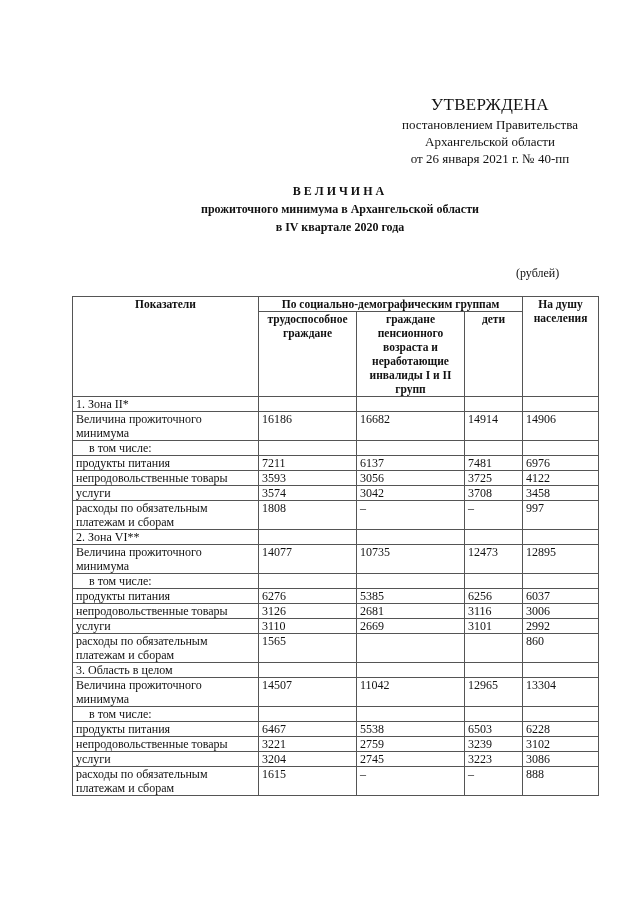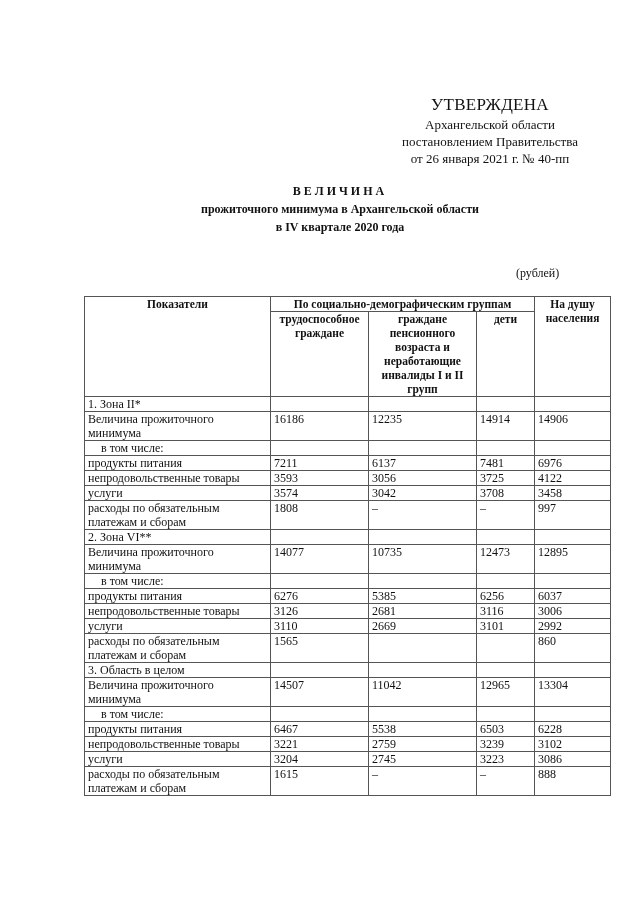--- a/index.html
+++ b/index.html
@@ -14,41 +14,41 @@
   .approval .head { font-size: 17px; line-height: 22px; letter-spacing: 0.3px; }
   .title {
     position: absolute; left: 100px; top: 182px; width: 480px;
     text-align: center; font-weight: bold; font-size: 12px; line-height: 18px;
   }
   .title .spaced { letter-spacing: 3px; }
   .units {
     position: absolute; left: 516px; top: 266px; font-size: 12px;
   }
   table.grid {
-    position: absolute; left: 84px; top: 296px; width: 526px;
+    position: absolute; left: 72px; top: 296px; width: 526px;
     border-collapse: collapse; font-size: 12px; line-height: 14px;
     table-layout: fixed;
   }
   table.grid td, table.grid th {
     border: 1px solid #555; padding: 0 3px; vertical-align: top;
   }
   table.grid th { font-weight: bold; text-align: center; font-size: 11.5px; }
   .num { }
   .b { font-weight: normal; }
   .ind { padding-left: 16px !important; }
   .h1 { height: 15px; }
   .h2 { height: 28px; }
 </style>
 </head>
 <body>
 
 <div class="approval">
   <div class="head">УТВЕРЖДЕНА</div>
+  <div>постановлением Правительства</div>
   <div>Архангельской области</div>
-  <div>постановлением Правительства</div>
   <div>от 26 января 2021 г. № 40-пп</div>
 </div>
 
 <div class="title">
   <div class="spaced">ВЕЛИЧИНА</div>
   <div>прожиточного минимума в Архангельской области</div>
   <div>в IV квартале 2020 года</div>
 </div>
 
 <div class="units">(рублей)</div>
@@ -77,21 +77,21 @@
       <tr class="h1">
         <td class="b">1. Зона II*</td>
         <td></td>
         <td></td>
         <td></td>
         <td></td>
       </tr>
       <tr class="h2">
         <td class="b">Величина прожиточного минимума</td>
         <td class="num">16186</td>
-        <td class="num">12235</td>
+        <td class="num">16682</td>
         <td class="num">14914</td>
         <td class="num">14906</td>
       </tr>
       <tr class="h1">
         <td class="ind">в том числе:</td>
         <td></td>
         <td></td>
         <td></td>
         <td></td>
       </tr>

